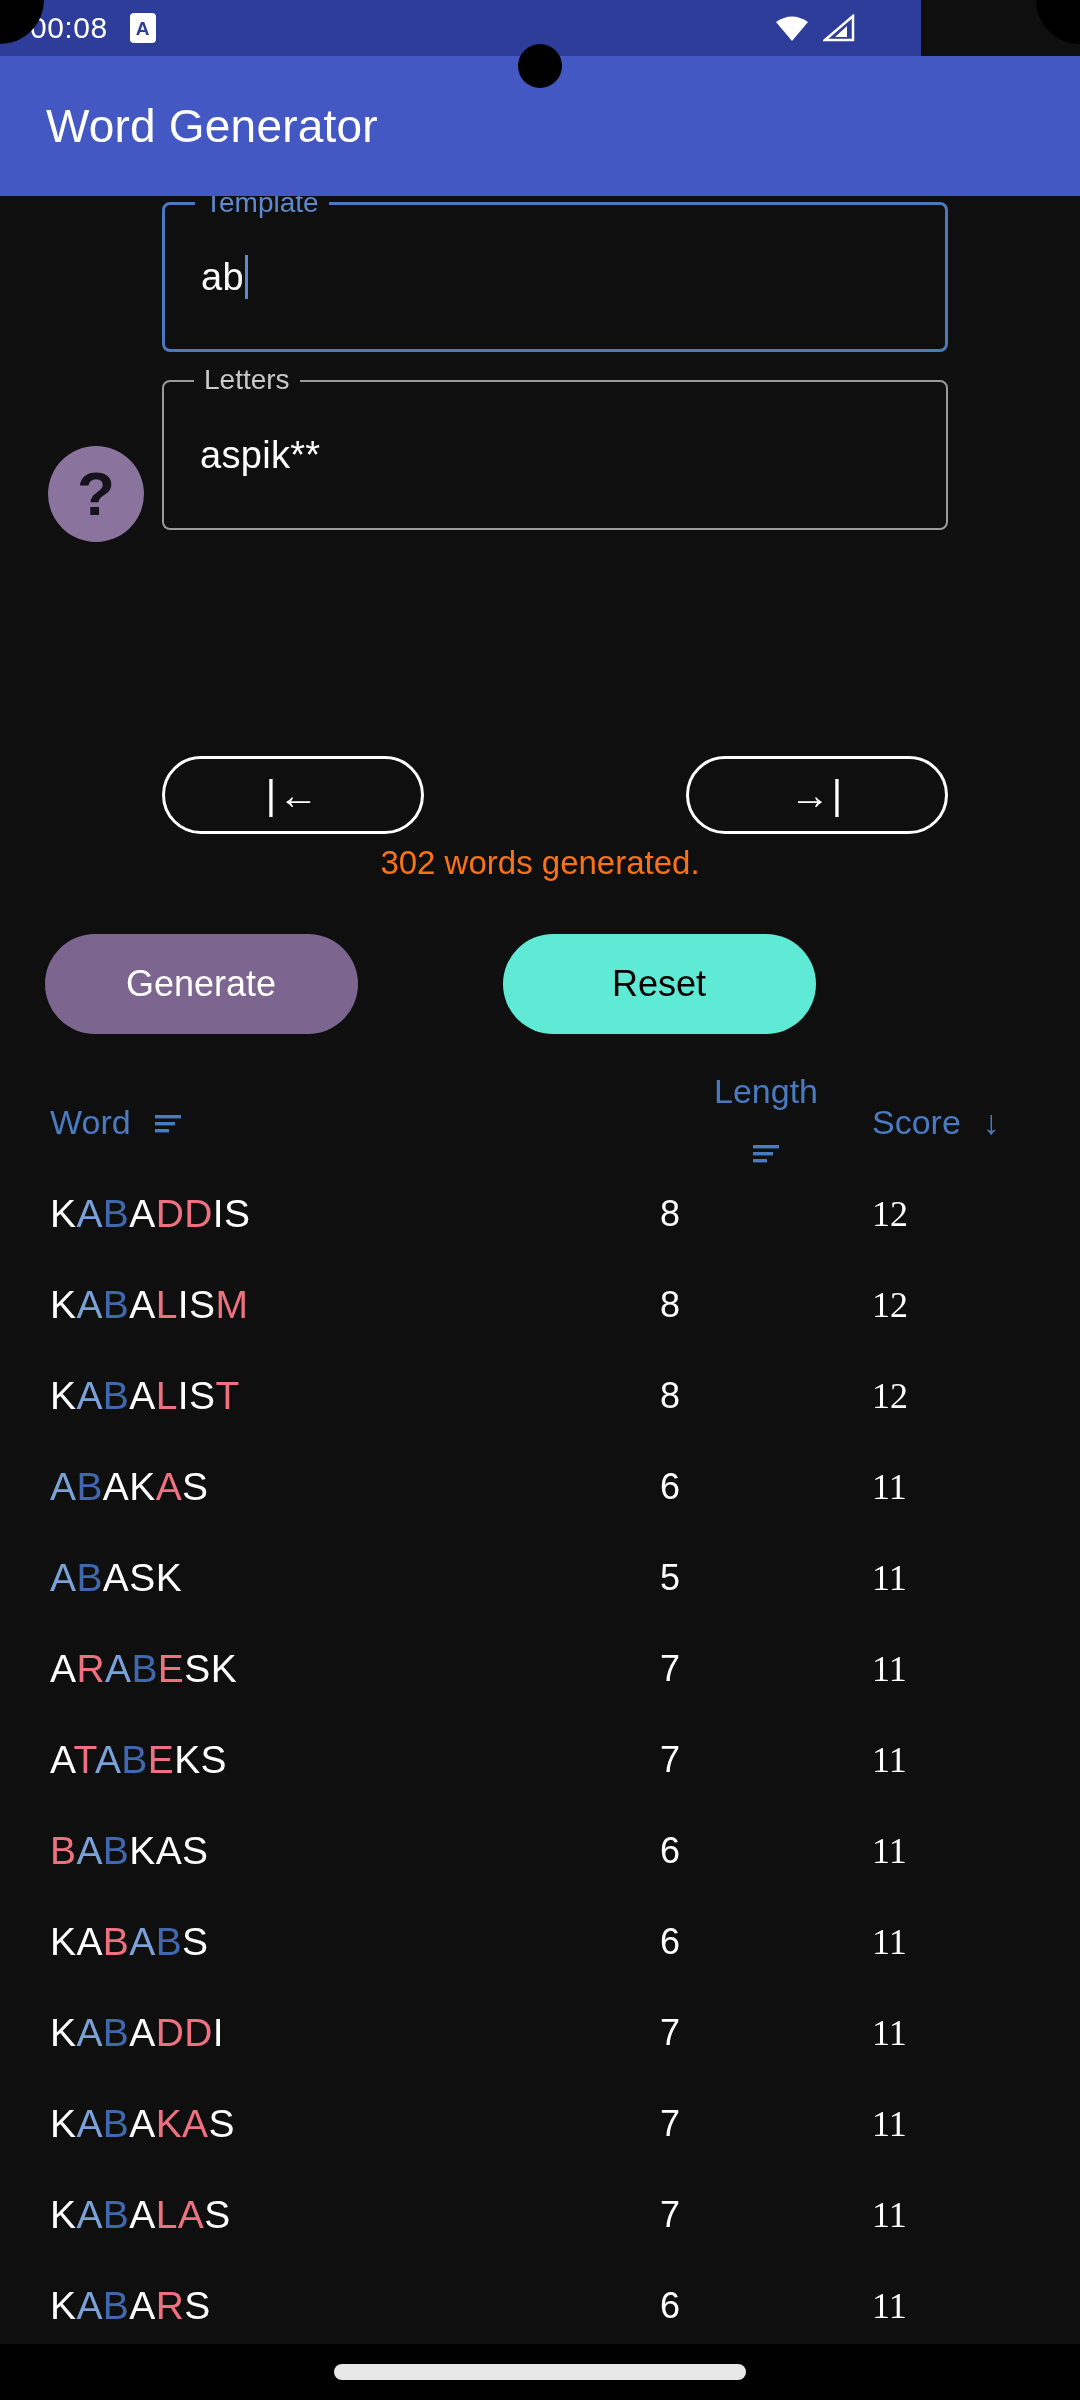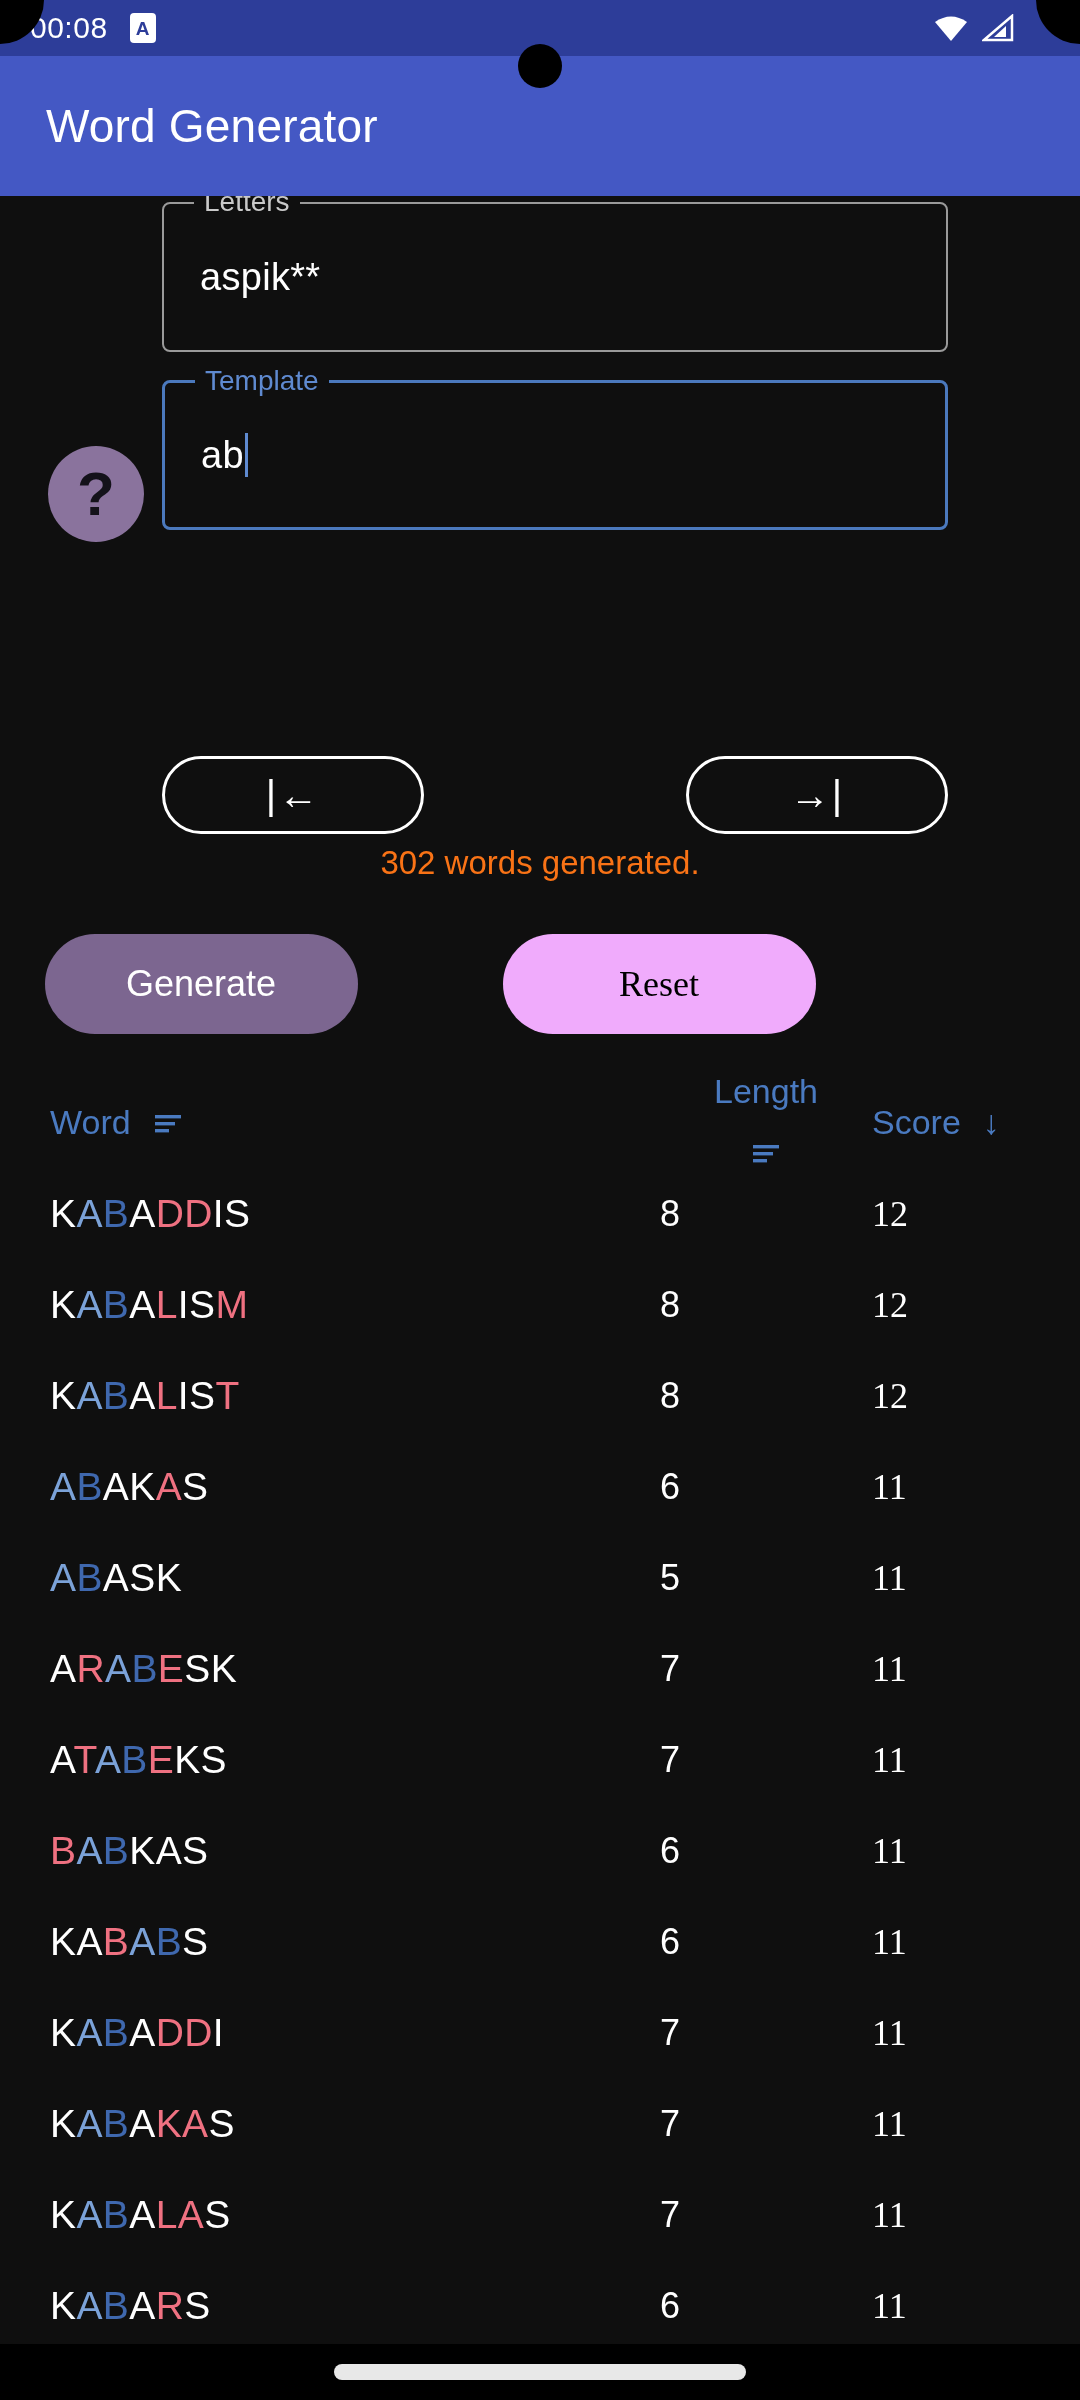--- a/index.html
+++ b/index.html
@@ -19,21 +19,21 @@
     width: 1080px;
     height: 2400px;
     background: #0f0f0f;
     overflow: hidden;
   }
 
   
   .statusbar {
     position: absolute;
     top: 0; left: 0;
-    width: 1080px;
+    width: 921px;
     height: 56px;
     background: #2d3d99;
     display: flex;
     align-items: center;
     justify-content: space-between;
     padding: 0 30px;
     box-sizing: border-box;
     z-index: 5;
   }
   .status-left {
@@ -230,21 +230,21 @@
     height: 100px;
     border-radius: 50px;
     border: none;
     font-size: 36px;
     display: flex;
     align-items: center;
     justify-content: center;
     font-family: "Liberation Sans", sans-serif;
   }
   .btn-generate { background: #7c6690; color: #ffffff; }
-  .btn-reset { background: #f0abfc; color: #000000; font-family: Liberation Serif, serif; }
+  .btn-reset { background: #5eead4; color: #000000; }
 
   
   .table {
     position: absolute;
     top: 880px;
     left: 0;
     width: 1080px;
     height: 1268px;
     overflow: hidden;
   }
@@ -349,29 +349,29 @@
   <div class="punchhole"></div>
 
   <div class="content">
 
     <div class="input-area">
 
       <div class="help-icon">?</div>
 
       <div class="fields">
 
-        <div class="field">
-          <span class="field-label">Letters</span>
-          <span class="field-value">aspik**</span>
-        </div>
-
         <div class="field focused">
           <span class="field-label">Template</span>
           <span class="field-value">ab</span>
             <span class="caret"></span>
+        </div>
+
+        <div class="field">
+          <span class="field-label">Letters</span>
+          <span class="field-value">aspik**</span>
         </div>
 
       </div>
 
       <div class="navbtns">
         <button class="navbtn">|←</button>
         <button class="navbtn">→|</button>
       </div>
 
       <div class="gen-count">302 words generated.</div>

